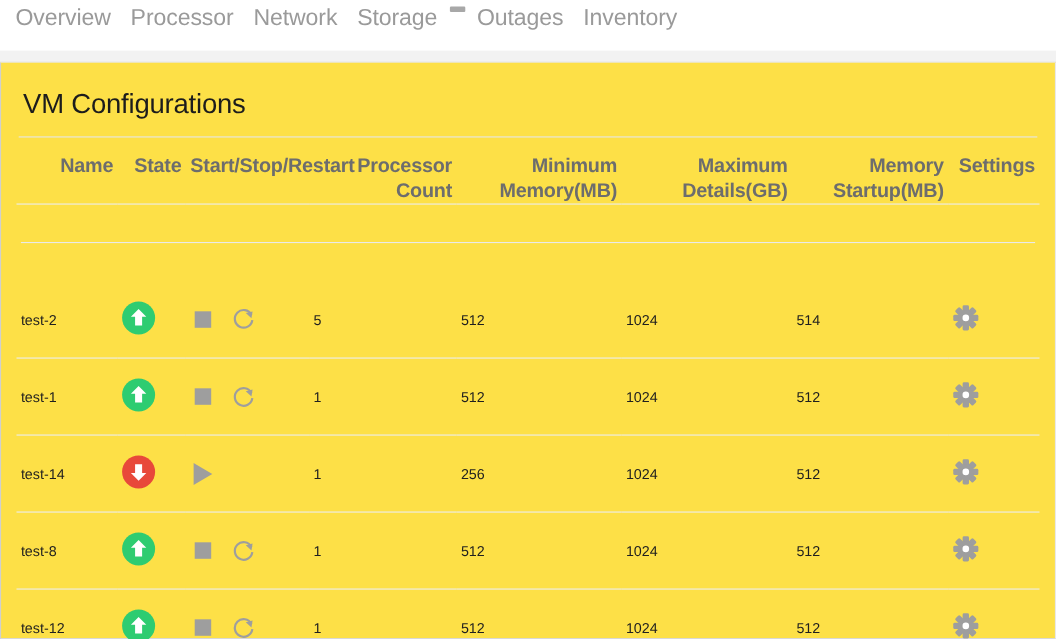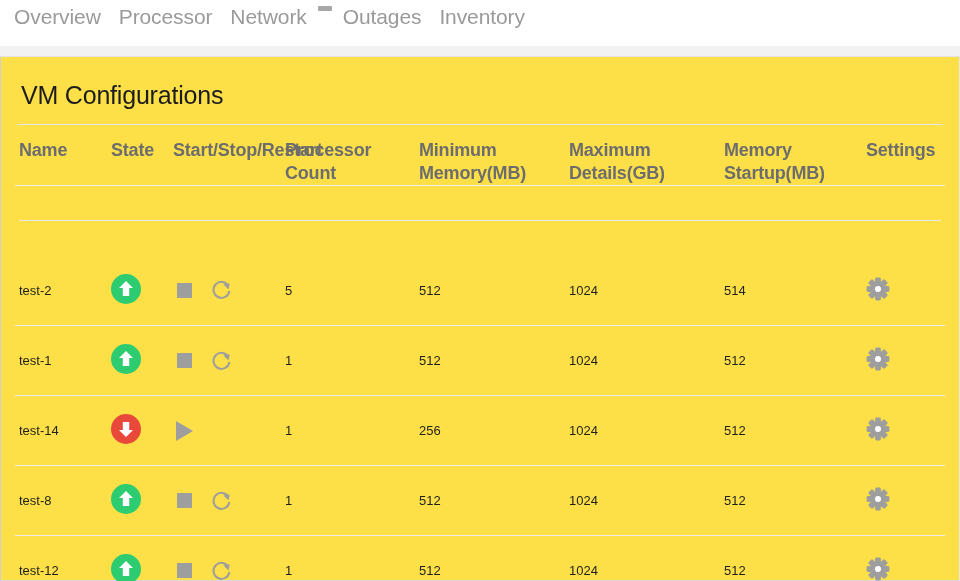--- a/index.html
+++ b/index.html
@@ -91,21 +91,21 @@
   
   table.vmtable {
     width: 100%;
     border-collapse: collapse;
     table-layout: fixed;
   }
   table.vmtable th {
     font-size: 18px;
     font-weight: bold;
     color: #6d6d6d;
-    text-align: left;
+    text-align: right;
     vertical-align: top;
     padding: 14px 4px 0 4px;
     line-height: 1.28;
     letter-spacing: -0.2px;
   }
   .th-rule-row td {
     padding: 0;
     height: 8px;
   }
   .header-rule {
@@ -182,20 +182,21 @@
 </style>
 </head>
 <body>
 
 <div class="page">
 
   <div class="tabbar" id="tabbar">
       <div class="tab"><span>Overview</span></div>
       <div class="tab"><span>Processor</span></div>
       <div class="tab"><span>Network</span></div>
+      <div class="tab"><span>Storage</span></div>
       <div class="tab active"><span class="tab-underline"></span></div>
       <div class="tab"><span>Outages</span></div>
       <div class="tab"><span>Inventory</span></div>
     </div>
   <div class="tabstrip"></div>
 
   <div class="card">
 
     <div class="card-title">VM Configurations</div>
 

